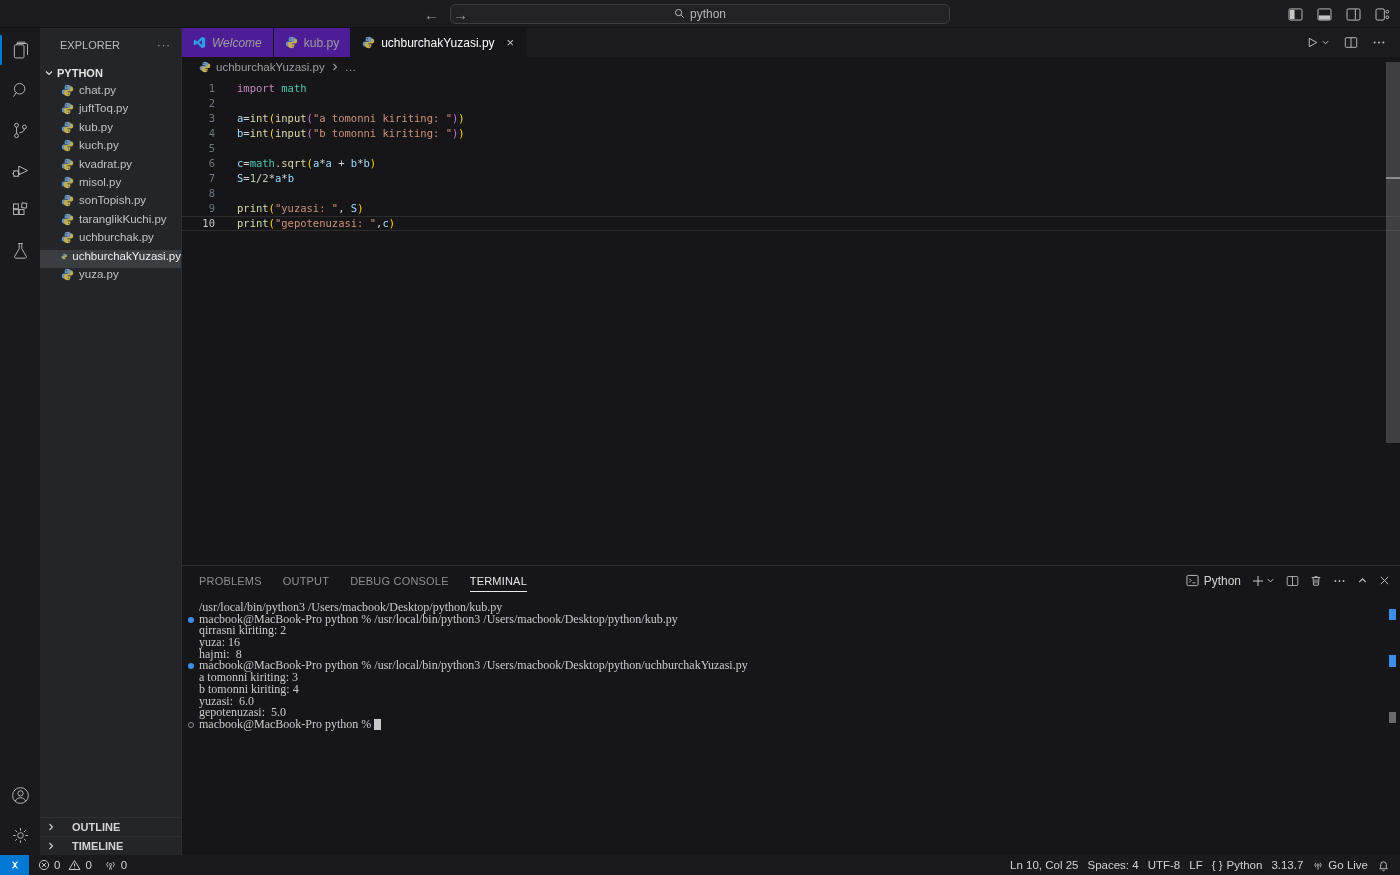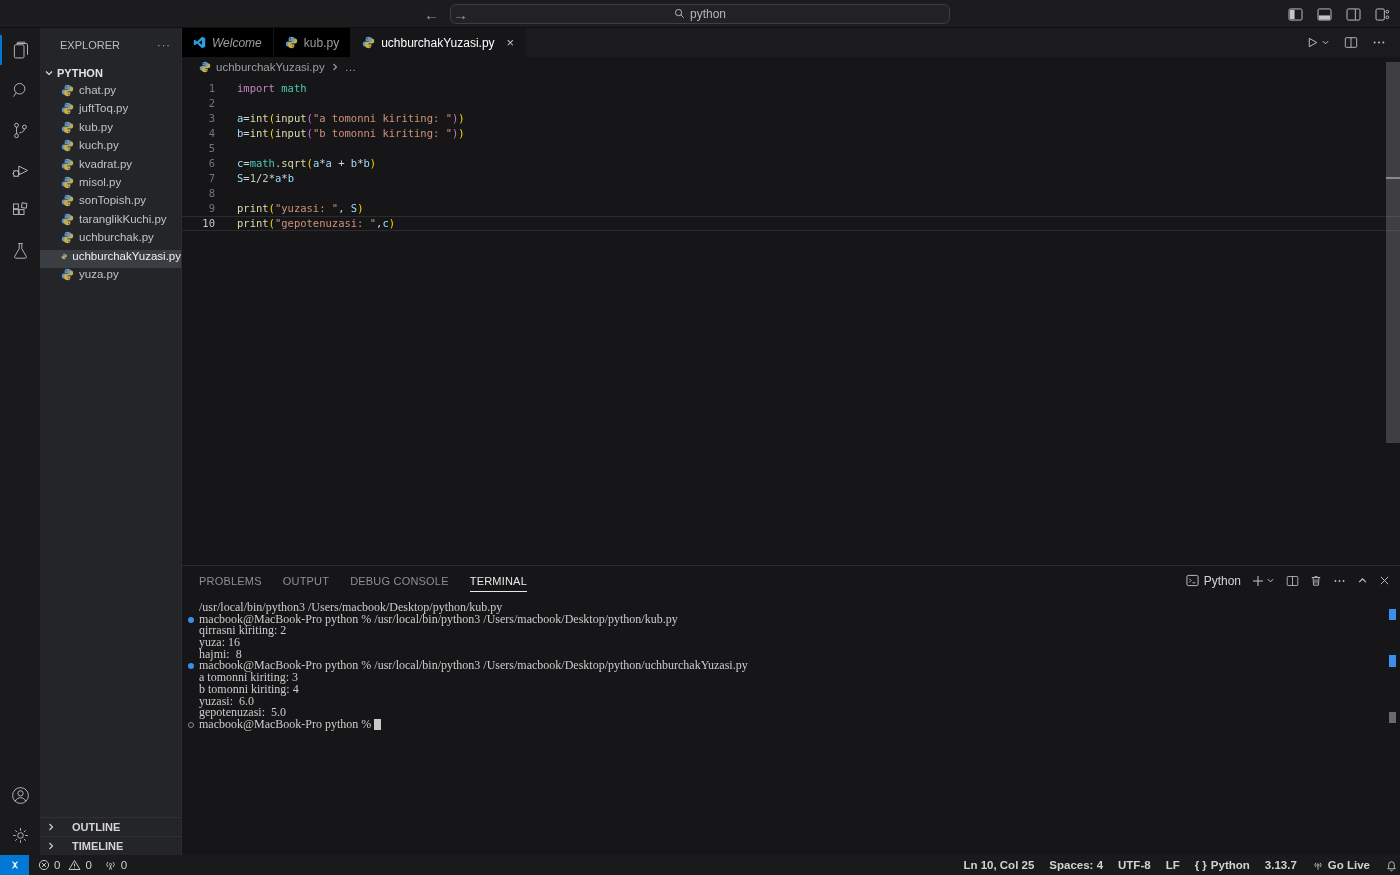--- a/index.html
+++ b/index.html
@@ -35,21 +35,21 @@
   .file-row { height:18.4px; display:flex; align-items:flex-start; gap:5px; padding-left:21px; font-size:11.5px; color:#c3c3c4; cursor:pointer; }
   .file-row.selected { background:#3a3d42; color:#eeeeee; }
   .sb-bottom { margin-top:auto; }
   .sb-sec-row { height:19px; border-top:1px solid #303034; display:flex; align-items:center; gap:16px; padding-left:6px;
                 font-size:11px; font-weight:bold; color:#d4d4d4; }
 
   
   .editor-col { flex:1; min-width:0; display:flex; flex-direction:column; background:#161618; position:relative; }
   .tabbar { height:29px; background:#1b1b1d; display:flex; align-items:stretch; }
   .tab { display:flex; align-items:center; gap:6px; padding:0 11px; font-size:12px; color:#9d9d9e;
-         background:#000000; border-right:1px solid #161618; cursor:pointer; }
+         background:#4c1d95; border-right:1px solid #161618; cursor:pointer; }
   .tab .tab-label { white-space:nowrap; }
   .tab.italic .tab-label { font-style:italic; }
   .tab.active { background:#161618; color:#fdfdfd; }
   .tab .close { margin-left:6px; font-size:13px; color:#c3c3c3; }
   .ed-actions { margin-left:auto; display:flex; align-items:center; gap:14px; padding-right:14px; color:#c2c2c2; }
 
   .breadcrumb { height:20px; display:flex; align-items:center; gap:5px; padding-left:17px; font-size:11.5px; color:#9e9e9e; }
 
   .code-area { flex:1; position:relative; font-family:"DejaVu Sans Mono", monospace; font-size:10.5px; line-height:15px; padding-top:4px; }
   .code-line { display:flex; height:15px; width:100%; }
@@ -81,21 +81,21 @@
   .dot-gray { width:6px; height:6px; border-radius:50%; border:1px solid #8b8b8b; }
   .term-text { white-space:pre; }
   .term-cursor { display:inline-block; width:6.5px; height:11px; background:#c9c9c9; vertical-align:middle; }
   .term-mark { position:absolute; right:4px; width:7px; }
   .tm-blue { background:#3b8eea; } .tm-gray { background:#6a6a6d; }
 
   
   .statusbar { height:20px; background:#1a1a1c; display:flex; align-items:center; font-size:11.5px; color:#d2d2d2; }
   .sb-remote { width:29px; height:20px; background:#0078d4; color:#fff; display:flex; align-items:center; justify-content:center; }
   .sbar-group { display:flex; align-items:center; gap:12px; margin-left:9px; }
-  .sbar-right { margin-left:auto; display:flex; align-items:center; gap:15px; padding-right:2px;font-weight:bold; }
+  .sbar-right { margin-left:auto; display:flex; align-items:center; gap:9px; padding-right:10px; }
   .sbar-item { display:flex; align-items:center; gap:4px; cursor:pointer; white-space:nowrap; }
   .icon-stroke { stroke:#c6c6c7; fill:none; stroke-width:1; }
 </style>
 </head>
 <body>
 
 <svg width="0" height="0" style="position:absolute">
   <defs>
     <symbol id="py-icon" viewBox="0 0 16 16">
       <path fill="#6a93b8" d="M7.9 1C5.8 1 4.5 2 4.5 3.6V6h3.6v.7H3.3C1.8 6.7 1 7.9 1 9.8c0 1.8.8 3 2.3 3h1.3v-2c0-1.3 1.1-2.3 2.4-2.3h3.3c1.1 0 1.9-.9 1.9-2V3.6C12.2 2 10 1 7.9 1zM6.4 2.7c.4 0 .7.3.7.7s-.3.7-.7.7-.7-.3-.7-.7.3-.7.7-.7z"></path>

